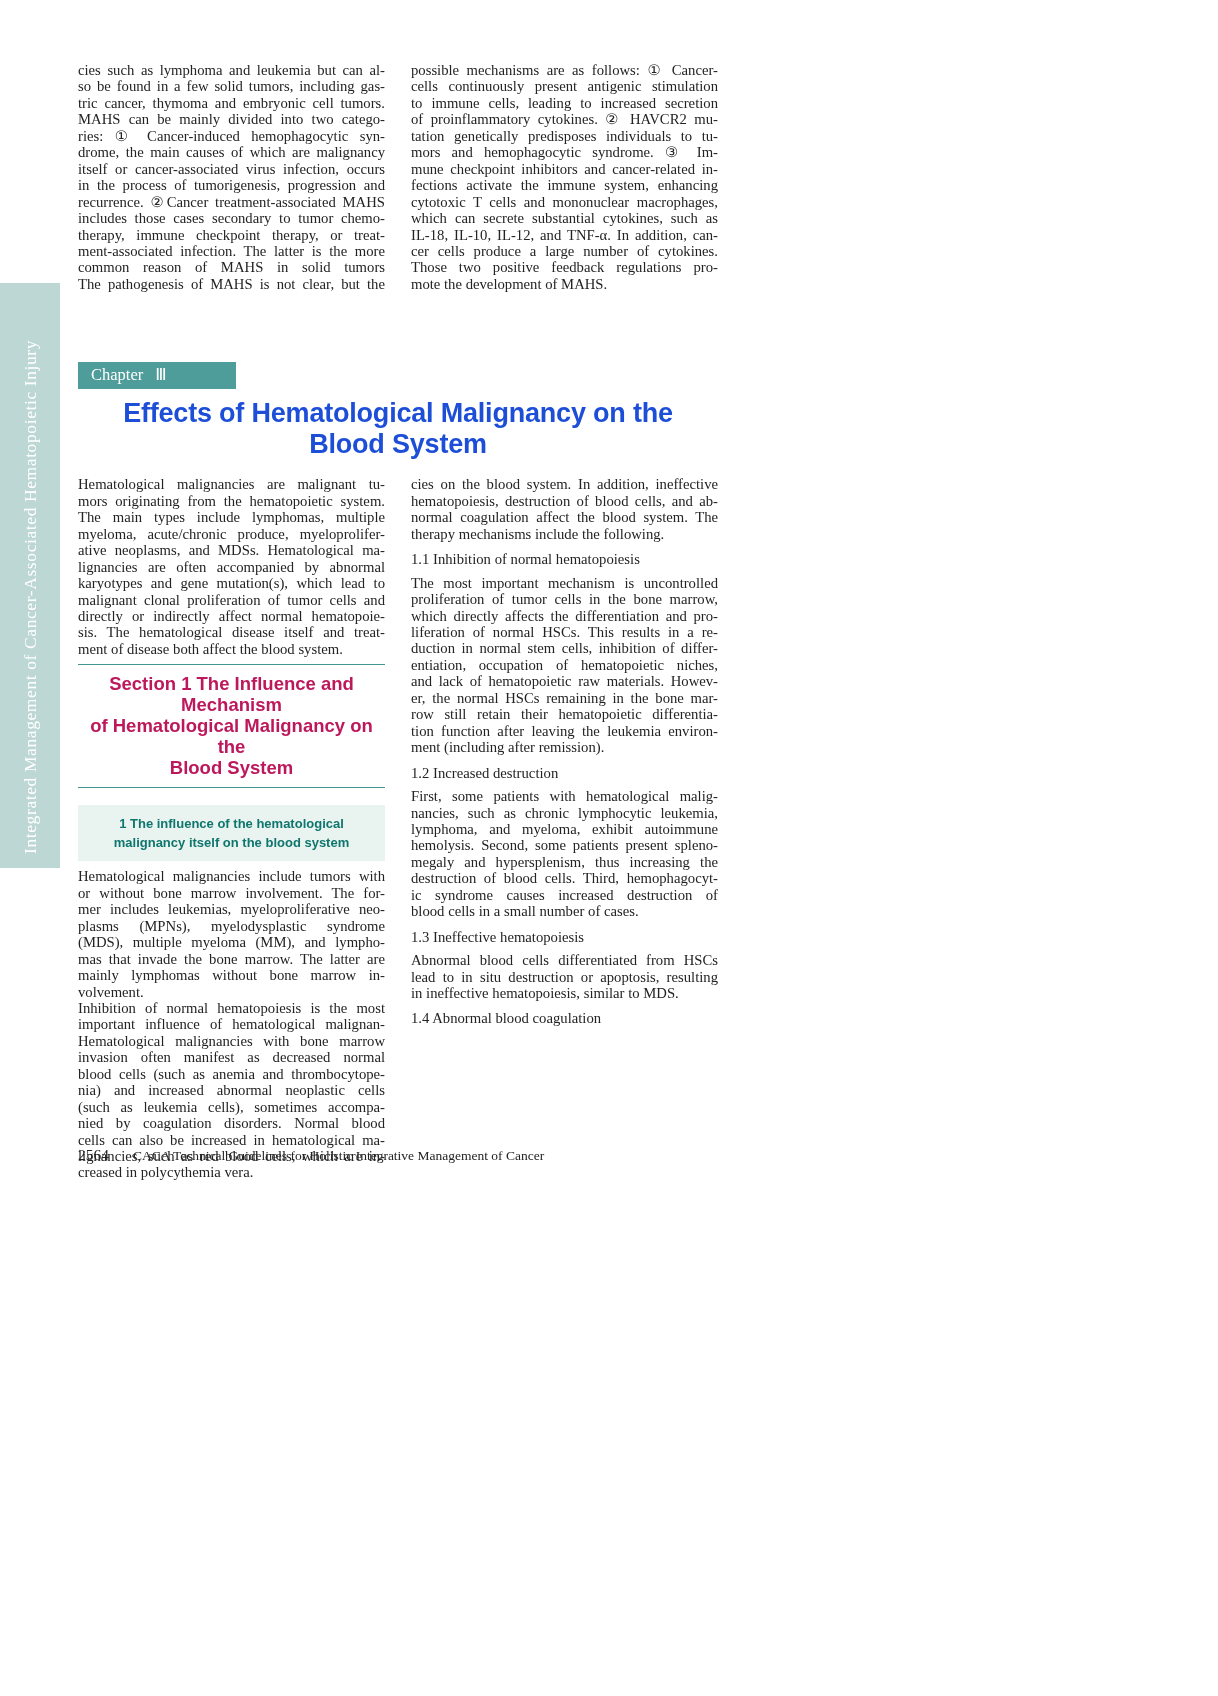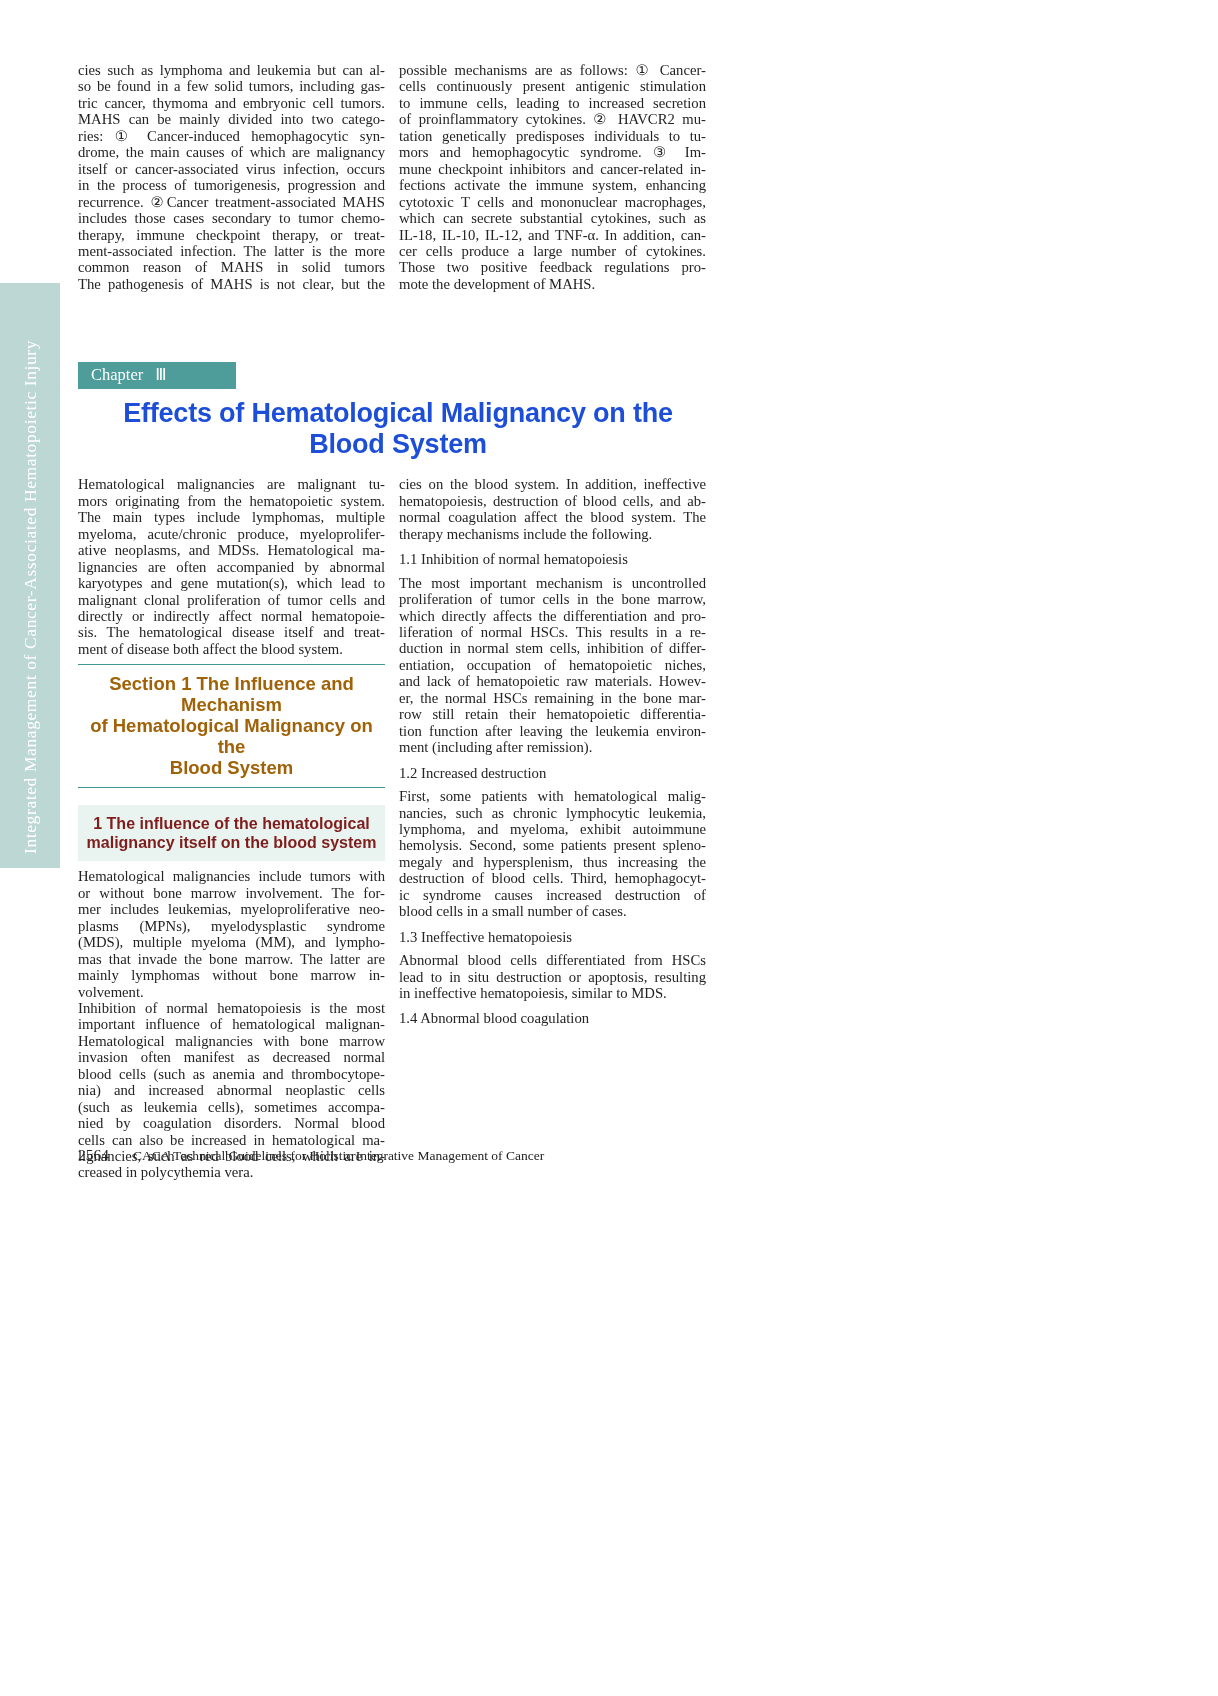--- a/index.html
+++ b/index.html
@@ -12,21 +12,21 @@
   .sidebar-bar { position:absolute; left:0; top:283px; width:60px; height:585px; background:#bdd7d5; }
   .sidebar-text {
     position:absolute; top:0; left:0; width:100%; height:100%;
     writing-mode:vertical-rl; transform:rotate(180deg); text-orientation:mixed;
     color:#ffffff; font-size:17.5px; line-height:60px; letter-spacing:.6px;
     white-space:nowrap; padding:14px 0; box-sizing:border-box;
   }
 
   .content { position:absolute; left:78px; top:0; width:640px; }
 
-  .cols { display:flex; gap:14px; }
+  .cols { display:flex; gap:26px; }
   .col { width:307px; }
 
   .bodytext { font-size:14.7px; line-height:16.45px; }
   .jline { text-align:justify; text-align-last:justify; }
   .jline.jlast { text-align-last:left; }
   .center-lines .jline { text-align:center; text-align-last:center; }
 
   .topblock { padding-top:62px; }
 
   .chapter-badge {
@@ -41,29 +41,29 @@
   }
 
   .maincols { margin-top:16px; }
 
   .section-wrap {
     margin-top:7px; border-top:1.5px solid #3f9695; border-bottom:1.5px solid #3f9695;
     padding:8px 0 9px;
   }
   .section-heading {
     font-family:"Liberation Sans", sans-serif; font-weight:bold;
-    color:#a16207; font-size:18.5px; line-height:21px;
+    color:#be185d; font-size:18.5px; line-height:21px;
   }
 
   .subbox {
     margin-top:17px; background:#e9f3ef; padding:9px 4px;
   }
   .sub-heading {
     font-family:"Liberation Sans", sans-serif; font-weight:bold;
-    color:#7f1d1d; font-size:16px; line-height:19px;
+    color:#0f766e; font-size:13px; line-height:19px;
   }
 
   .body-heading { font-size:14.7px; line-height:16.45px; margin:9px 0 7px; }
 
   .para { margin:0; }
 
   .footer { position:absolute; left:78px; top:1146px; display:flex; align-items:baseline; gap:24px; }
   .footer-num { font-size:15.5px; }
   .footer-title { font-size:13.5px; }
 </style>

